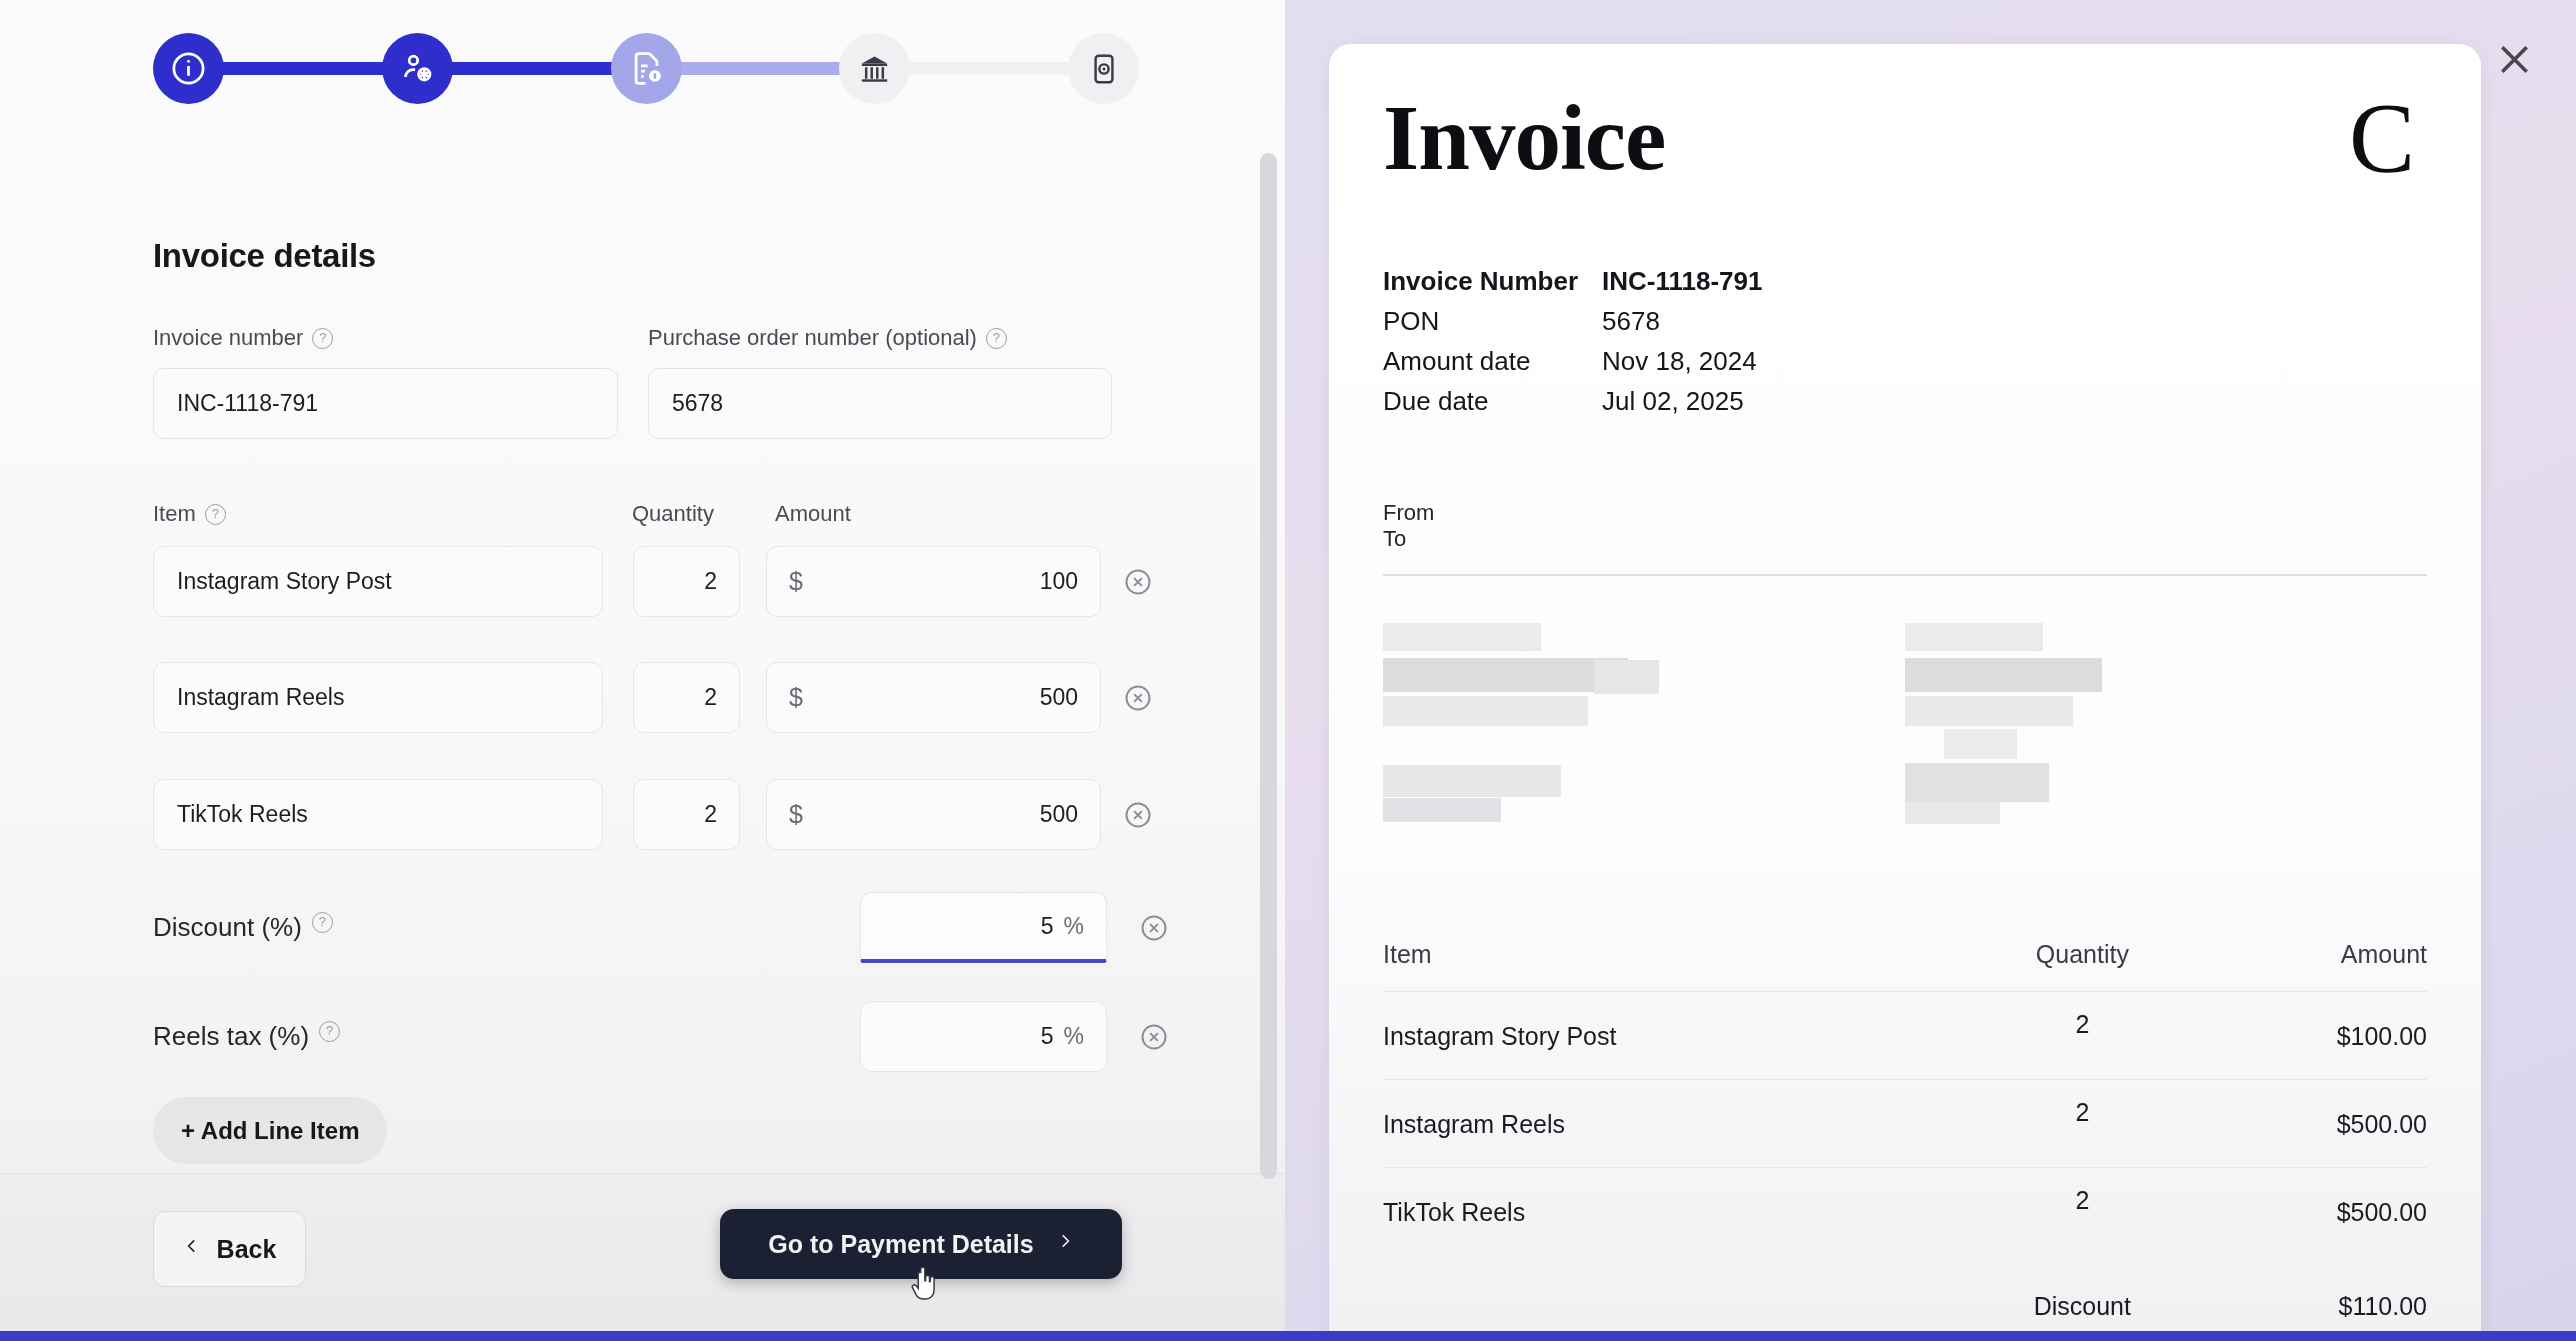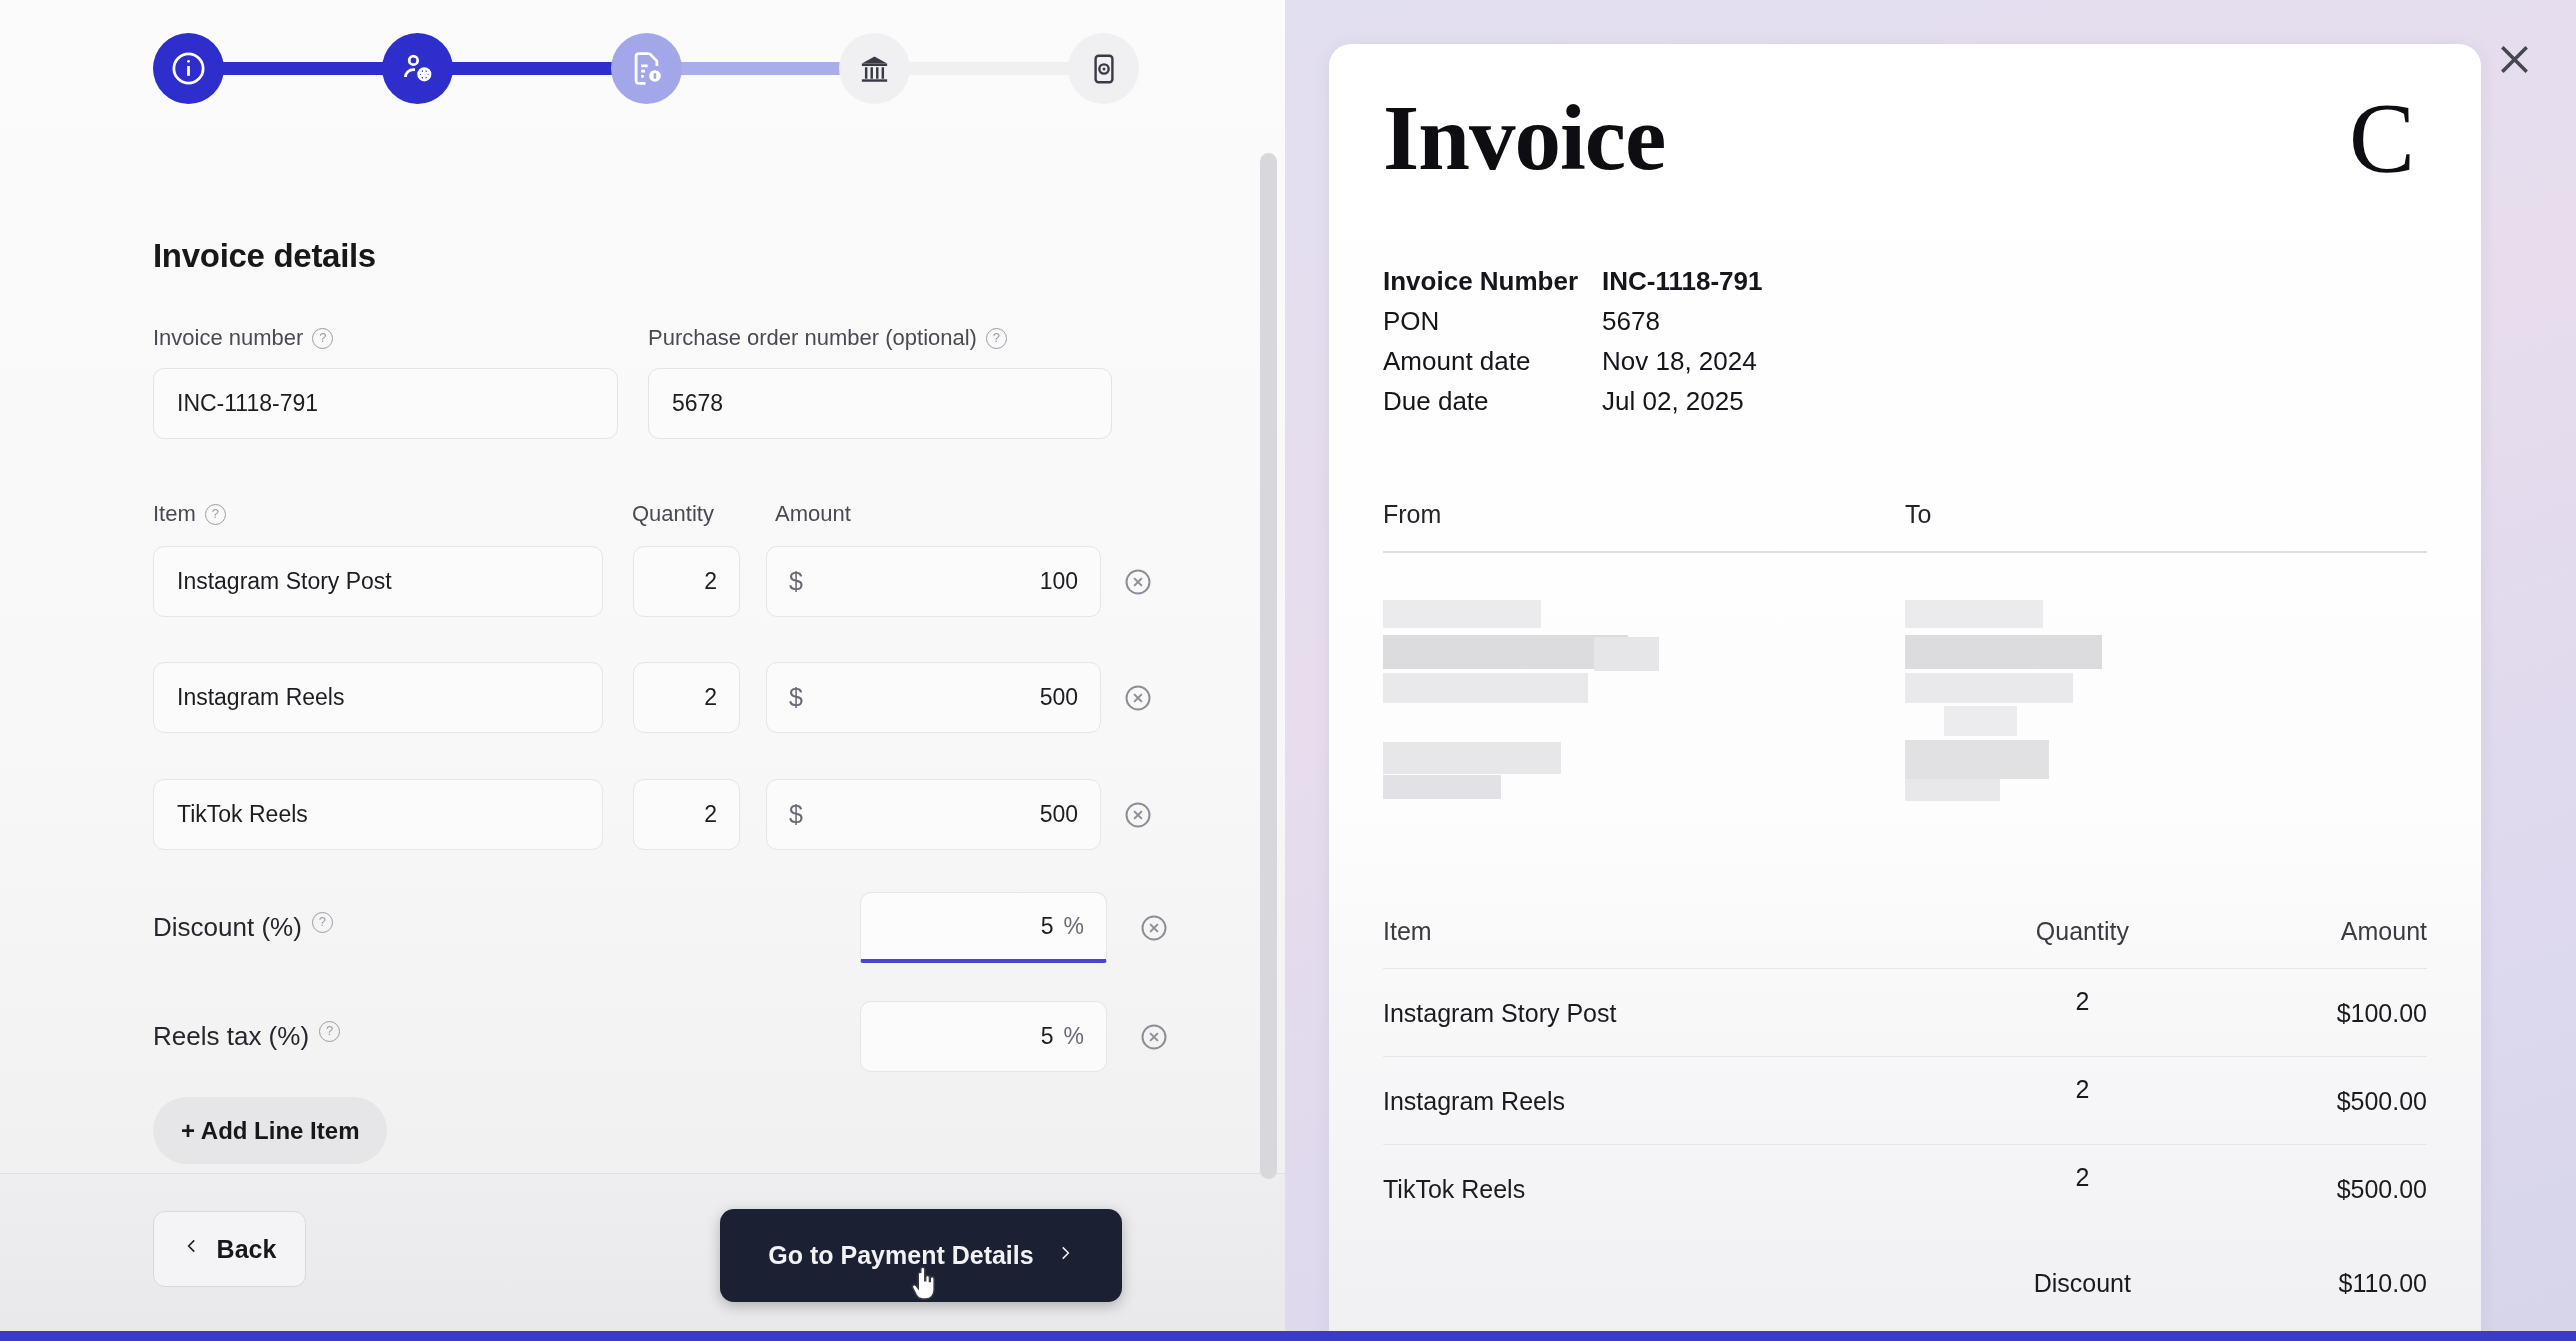--- a/index.html
+++ b/index.html
@@ -278,21 +278,21 @@
     font-size: 25px;
     font-weight: 700;
     color: #18181b;
     cursor: pointer;
   }
   .next-btn {
     position: absolute;
     left: 720px;
     top: 35px;
     width: 402px;
-    height: 93px;
+    height: 70px;
     border: none;
     border-radius: 14px;
     background: #1c2033;
     color: #f2f2f5;
     font-size: 25px;
     font-weight: 700;
     font-family: "Liberation Sans", sans-serif;
     display: flex;
     align-items: center;
     justify-content: center;
@@ -394,22 +394,22 @@
     color: #15151b;
   }
   .meta .k { color: #15151b; }
   .meta .k.bold { font-weight: 700; }
   .meta .v { color: #15151b; }
   .meta .v.bold { font-weight: 700; }
 
   .fromto {
     margin-top: 83px;
     display: grid;
-    grid-template-columns: 1fr 1fr;
-    font-size: 25px;
+    grid-template-columns: 1fr;
+    font-size: 22px;
     color: #24242c;
   }
   .fromto-rule {
     margin-top: 22px;
     height: 1.5px;
     background: #dededf;
   }
   .redact {
     margin-top: 39px;
     display: grid;

